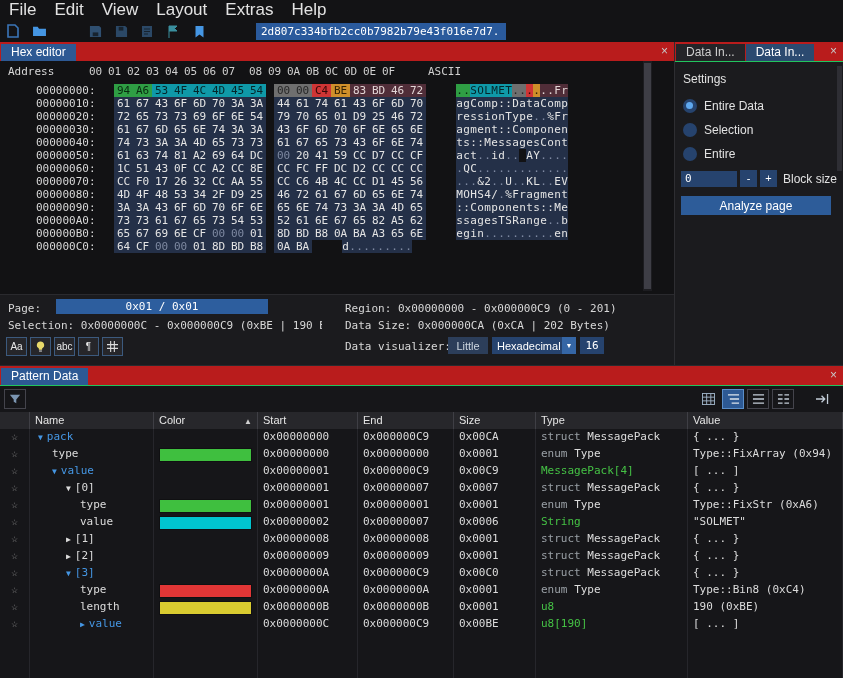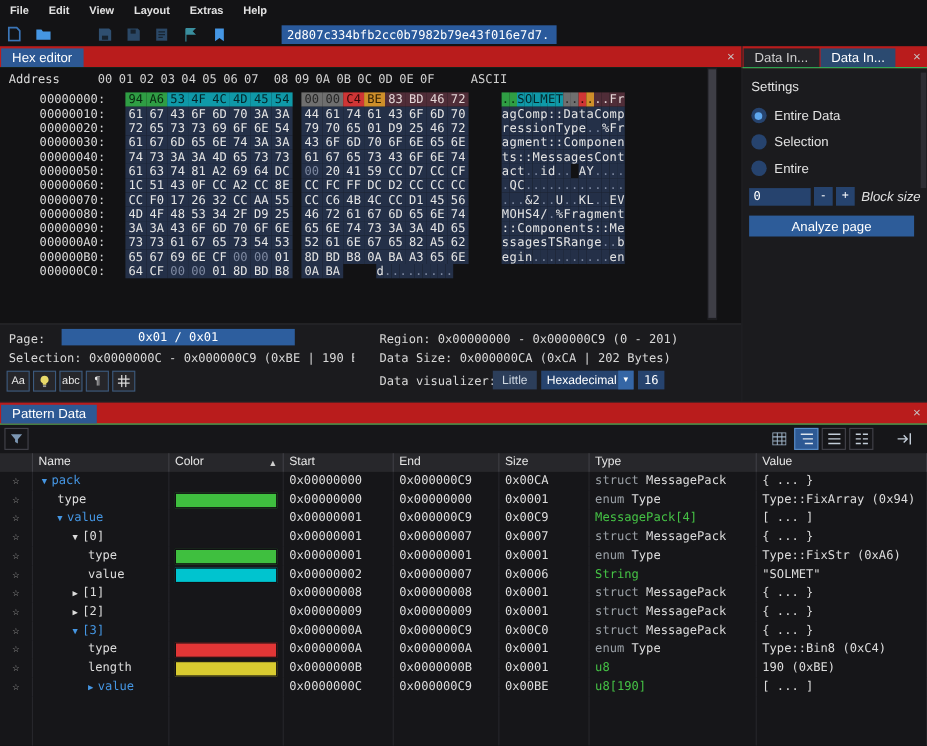--- a/index.html
+++ b/index.html
@@ -1,21 +1,21 @@
 <!DOCTYPE html>
 <html><head>
 <meta charset="utf-8">
 <style>
   html,body{margin:0;padding:0;background:#101012;}
   .app{position:relative;width:843px;height:678px;background:#141416;overflow:hidden;
        font-family:"Liberation Sans",sans-serif;color:#e2e2e2;}
 
   
   .menubar{position:absolute;top:0;left:0;right:0;height:20px;background:#131315;
-           display:flex;align-items:center;font-size:10px;font-weight:bold;}
+           display:flex;align-items:center;font-size:17px;}
   .menu-item{padding:2px 9px;cursor:default;}
   .toolbar{position:absolute;top:20px;left:0;right:0;height:22px;background:#131315;
            display:flex;align-items:center;border-bottom:1px solid #0a0a0a;}
   .tbtn{width:20px;height:18px;display:flex;align-items:center;justify-content:center;margin:0 3px;}
   .tgap{width:30px;}
   .hash-input{margin-left:44px;width:240px;height:15px;background:#2a5a9c;border:none;color:#fff;
               font:11px "DejaVu Sans Mono",monospace;padding:1px 5px;outline:none;}
 
   
   .main{position:absolute;top:42px;left:0;width:843px;height:323px;display:flex;}
@@ -71,29 +71,29 @@
   .combo{position:absolute;left:492px;top:42px;width:84px;height:17px;background:#26436e;color:#fff;
          font:11px "Liberation Sans",sans-serif;display:flex;align-items:center;padding-left:5px;box-sizing:border-box;}
   .combo-arrow{margin-left:auto;width:14px;height:17px;background:#3566a5;font-size:7px;
                display:flex;align-items:center;justify-content:center;}
   .cols-input{position:absolute;left:580px;top:42px;width:24px;height:17px;background:#26436e;border:none;
               color:#fff;text-align:center;font:11px "DejaVu Sans Mono",monospace;padding:0;outline:none;}
 
   
   .rp-content{padding:8px 6px;}
   .settings-title{margin:2px 0 12px 2px;}
-  .radio-row{display:flex;align-items:flex-start;margin:0 0 9px 2px;height:15px;}
+  .radio-row{display:flex;align-items:center;margin:0 0 9px 2px;height:15px;}
   .radio{width:14px;height:14px;border-radius:50%;background:#26436e;margin-right:7px;position:relative;flex:0 0 auto;}
   .radio.on::after{content:"";position:absolute;left:3.5px;top:3.5px;width:7px;height:7px;border-radius:50%;background:#5fa8ef;}
   .block-row{display:flex;align-items:center;margin-top:5px;}
   .block-input{width:48px;height:16px;background:#26436e;border:none;color:#fff;
                font:11px "DejaVu Sans Mono",monospace;padding:0 4px;outline:none;}
   .step-btn{width:17px;height:17px;background:#26436e;border:none;color:#fff;margin-left:3px;
             font:11px "Liberation Sans",sans-serif;padding:0;line-height:15px;}
-  .block-label{margin-left:6px;white-space:nowrap;overflow:hidden;text-overflow:ellipsis;flex:1;font-style:italic;}
+  .block-label{margin-left:6px;white-space:nowrap;overflow:hidden;text-overflow:ellipsis;flex:1;}
   .analyze-btn{margin-top:9px;width:150px;height:19px;background:#2d5c99;border:none;color:#fff;
                font:12px "Liberation Sans",sans-serif;}
   .rp-scroll{position:absolute;right:1px;top:24px;width:5px;height:105px;background:#2e2e34;}
 
   
   .pattern-panel{position:absolute;top:365px;left:0;width:843px;height:313px;background:#161619;
                  border-top:1px solid #2a2a2e;}
   .ptoolbar{height:26px;display:flex;align-items:center;padding:0 4px;}
   .pbtn{width:22px;height:20px;background:none;border:none;display:flex;align-items:center;
         justify-content:center;margin-right:3px;padding:0;}

